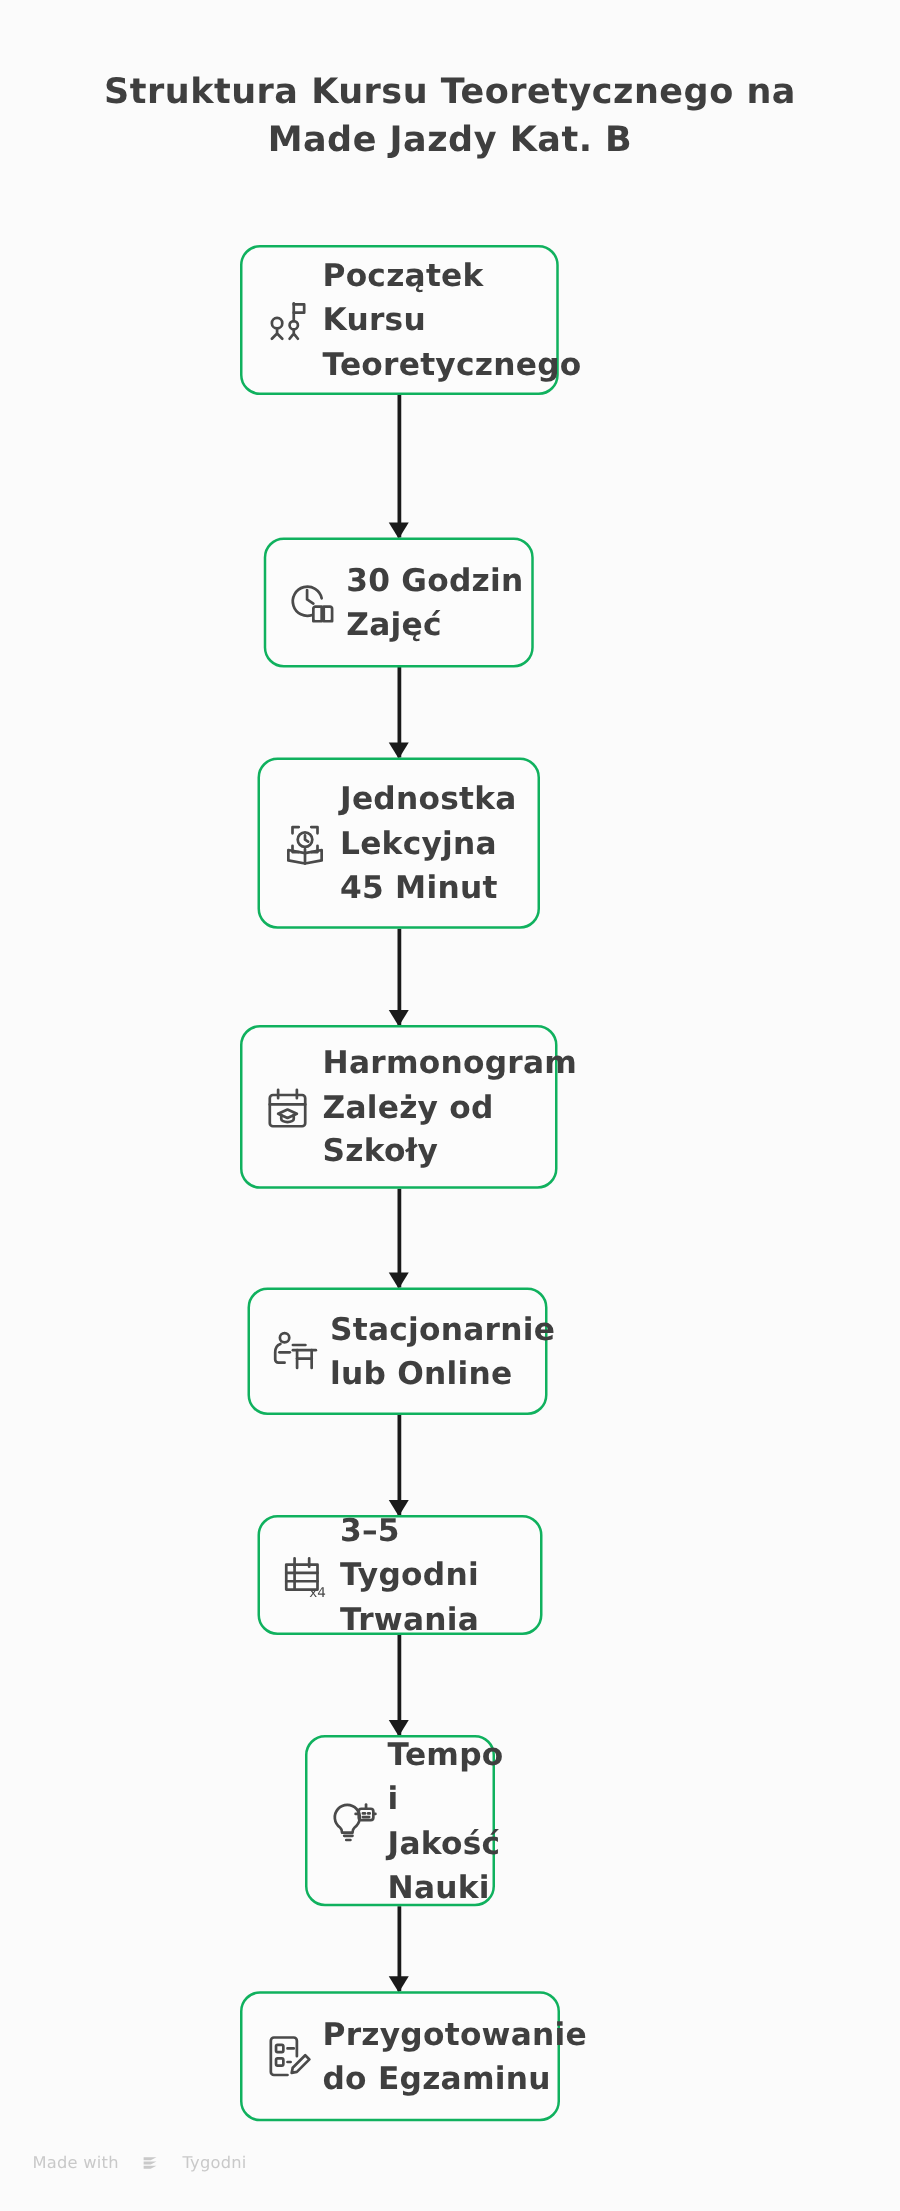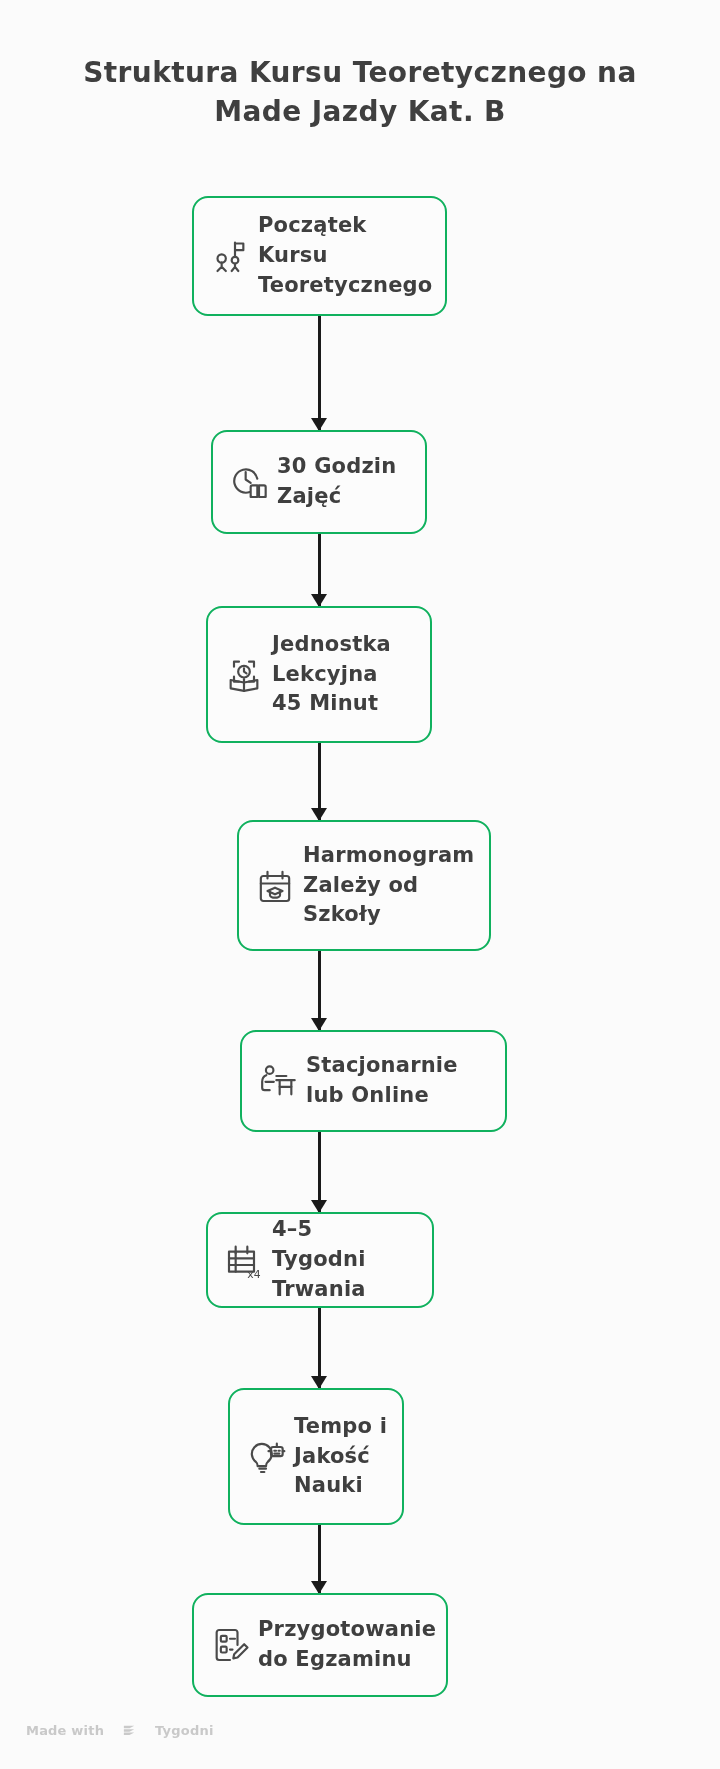--- a/index.html
+++ b/index.html
@@ -70,37 +70,37 @@
     color: #4a4a4a;
   }
   .node .icon svg {
     width: 40px;
     height: 40px;
     display: block;
   }
   .node .label {
     flex: 1 1 auto;
     font-family: "DejaVu Sans", sans-serif;
-    font-size: 21px;
+    font-size: 25px;
     font-weight: 700;
     line-height: 1.42;
     color: #3f3f3f;
     letter-spacing: 0.2px;
     white-space: pre-line;
     padding-right: 6px;
   }
 
   
   #node-1 { left: 192px; top: 196px;  width: 255px; height: 120px; }
   #node-2 { left: 211px; top: 430px;  width: 216px; height: 104px;  }
   #node-3 { left: 206px; top: 606px;  width: 226px; height: 137px; }
-  #node-4 { left: 192px; top: 820px;  width: 254px; height: 131px; margin-left: 45px; }
-  #node-5 { left: 198px; top: 1030px; width: 267px; height: 102px; margin-left: 42px; }
+  #node-4 { left: 192px; top: 820px;  width: 254px; height: 131px; }
+  #node-5 { left: 198px; top: 1030px; width: 240px; height: 102px; }
   #node-6 { left: 206px; top: 1212px; width: 228px; height: 96px;  }
-  #node-7 { left: 228px; top: 1388px; width: 176px; height: 137px; }
+  #node-7 { left: 244px; top: 1388px; width: 152px; height: 137px; }
   #node-8 { left: 192px; top: 1593px; width: 256px; height: 104px; }
 
   
   #node-1 .label { white-space: pre; }
   #node-6 .label { white-space: pre; position: relative; z-index: 3; }
   #node-6 { overflow: visible; }
 
   
   .arrow {
     position: absolute;
@@ -133,21 +133,21 @@
   .watermark {
     position: absolute;
     left: 26px;
     top: 1723px;
     display: flex;
     align-items: center;
     gap: 18px;
     color: #c9c9c9;
     font-family: "DejaVu Sans", sans-serif;
     font-size: 13px;
-    font-weight: 700;
+    font-weight: 400;
     letter-spacing: 0.2px;
   }
   .watermark .mark-icon {
     display: inline-flex;
     align-items: center;
     color: #c9c9c9;
   }
   .watermark .mark-icon svg { width: 15px; height: 15px; display: block; }
 </style>
 </head>
@@ -246,21 +246,21 @@
     <div class="node" id="node-6">
       <span class="icon">
         <svg viewBox="0 0 48 48" fill="none" stroke="currentColor" stroke-width="2.6" stroke-linecap="round" stroke-linejoin="round">
           <path d="M6 14h30v24H6z"></path>
           <path d="M6 22h30M6 30h30"></path>
           <path d="M14 8v8M28 8v8"></path>
           <path d="M14 14v24"></path>
           <text x="28" y="45" font-size="13" font-family="DejaVu Sans, sans-serif" fill="currentColor" stroke="none">x4</text>
         </svg>
       </span>
-      <span class="label">4–5
+      <span class="label">3–5
 Tygodni
 Trwania</span>
     </div>
 
     <div class="node" id="node-7">
       <span class="icon">
         <svg viewBox="0 0 48 48" fill="none" stroke="currentColor" stroke-width="2.6" stroke-linecap="round" stroke-linejoin="round">
           <path d="M26 30a12 12 0 1 0-14 0c1.6 1.3 2 3 2 5h10c0-2 .4-3.7 2-5z"></path>
           <path d="M16 38h8M18 42h4"></path>
           <rect x="30" y="12" width="14" height="11" rx="2.5"></rect>

